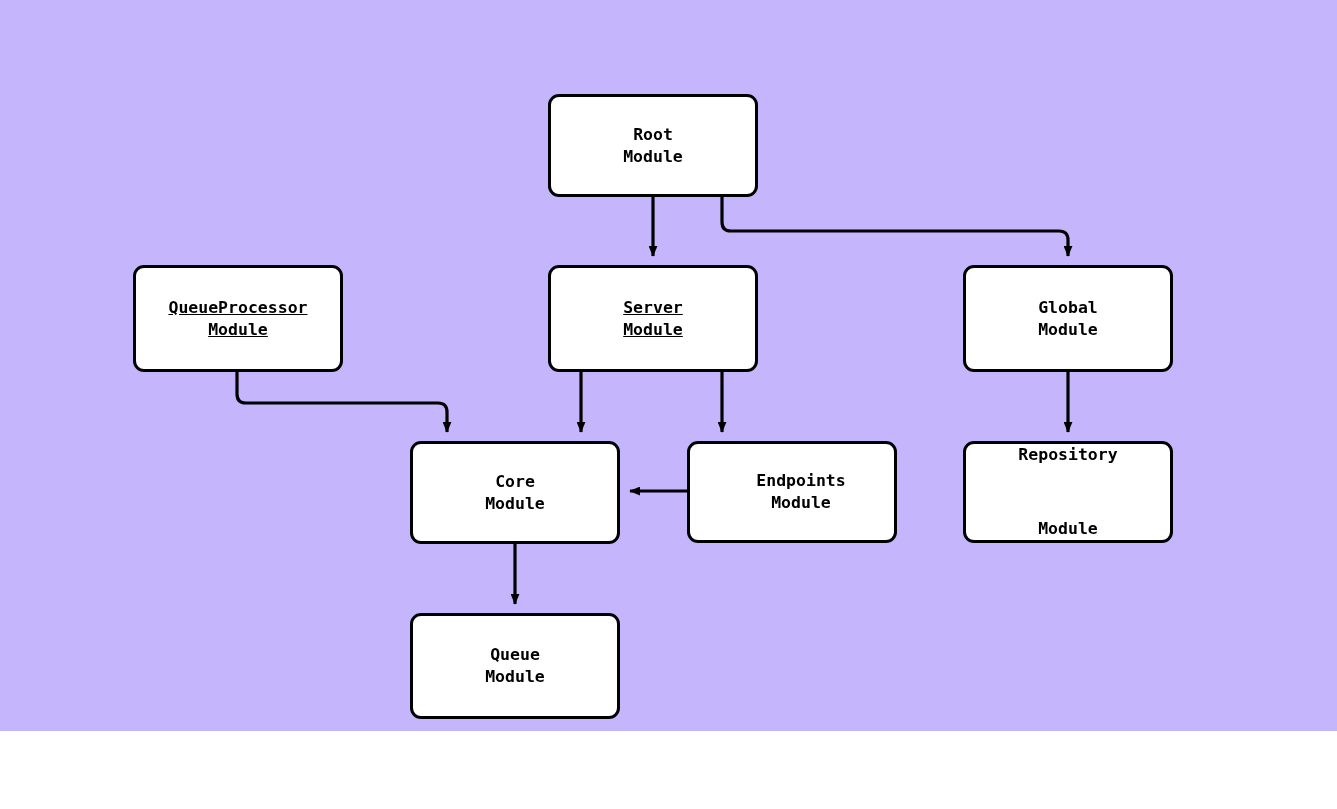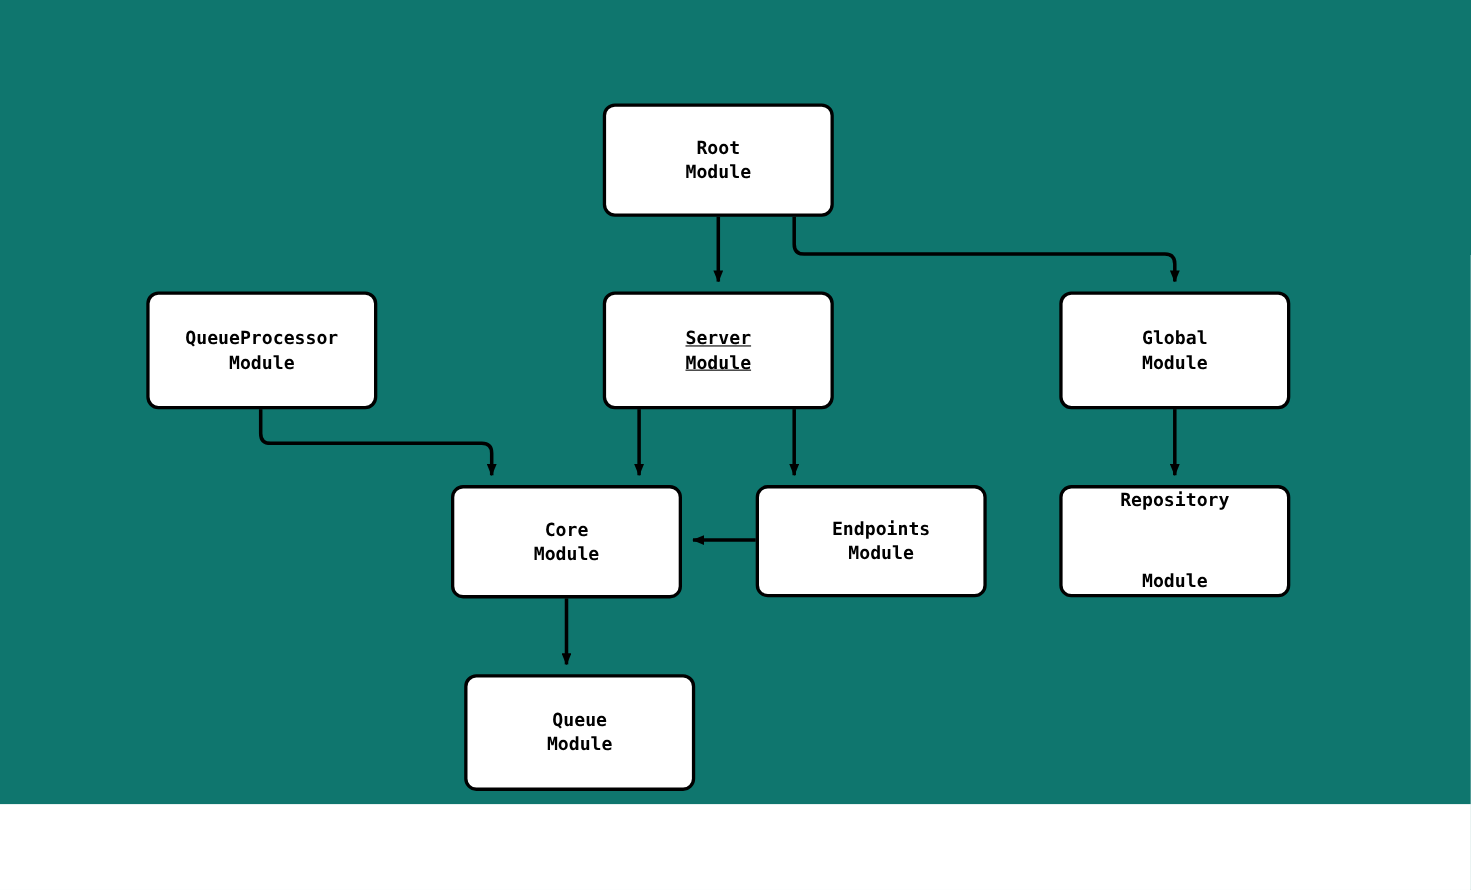--- a/index.html
+++ b/index.html
@@ -10,21 +10,21 @@
   body {
     width: 1337px;
     height: 809px;
     overflow: hidden;
     font-family: "DejaVu Sans Mono", "Liberation Mono", monospace;
   }
   #diagram-canvas {
     position: relative;
     width: 1337px;
     height: 731px;
-    background: #0f766e;
+    background: #c4b5fd;
   }
   #edge-layer {
     position: absolute;
     left: 0;
     top: 0;
     width: 1337px;
     height: 809px;
   }
   .node {
     position: absolute;
@@ -75,21 +75,21 @@
     <path d="M 1068,372 L 1068,432" fill="none" stroke="#000000" stroke-width="3.2" marker-end="url(#arrowhead)"></path>
 
     <path d="M 515,544 L 515,604" fill="none" stroke="#000000" stroke-width="3.2" marker-end="url(#arrowhead)"></path>
   </svg>
 
   <div class="node" style="left:548px; top:94px; width:210px; height:103px;">
     <span class="node-line">Root</span>
     <span class="node-line">Module</span>
   </div>
 
-  <div class="node" style="left:133px; top:265px; width:210px; height:107px;">
+  <div class="node" style="left:133px; top:265px; width:210px; height:107px;text-decoration:underline;">
     <span class="node-line">QueueProcessor</span>
     <span class="node-line">Module</span>
   </div>
 
   <div class="node" style="left:548px; top:265px; width:210px; height:107px;text-decoration:underline;">
     <span class="node-line">Server</span>
     <span class="node-line">Module</span>
   </div>
 
   <div class="node" style="left:963px; top:265px; width:210px; height:107px;">
@@ -105,18 +105,18 @@
   <div class="node" style="left:687px; top:441px; width:210px; height:102px;padding-left:18px;">
     <span class="node-line">Endpoints</span>
     <span class="node-line">Module</span>
   </div>
 
   <div class="node" style="left:963px; top:441px; width:210px; height:102px;justify-content:space-between;">
     <span class="node-line">Repository</span>
     <span class="node-line">Module</span>
   </div>
 
-  <div class="node" style="left:410px; top:613px; width:210px; height:106px;margin-left:12px;">
+  <div class="node" style="left:410px; top:613px; width:210px; height:106px;">
     <span class="node-line">Queue</span>
     <span class="node-line">Module</span>
   </div>
 
 </div>
 
 </body></html>

